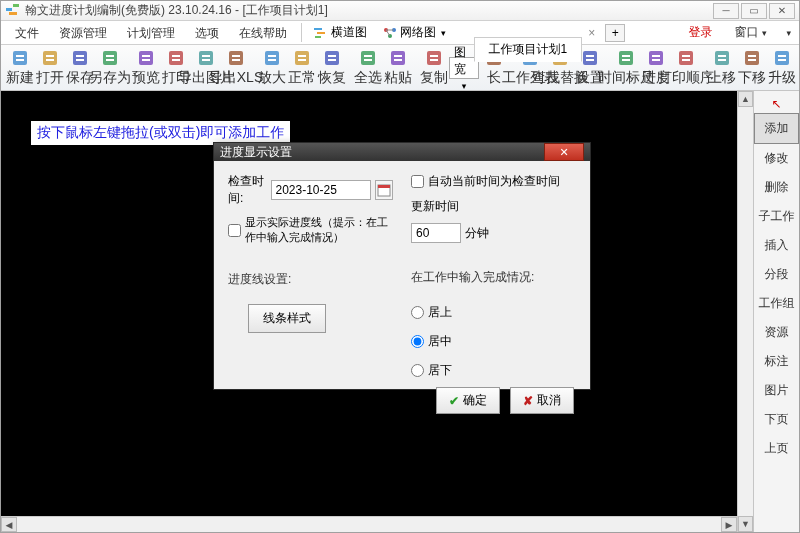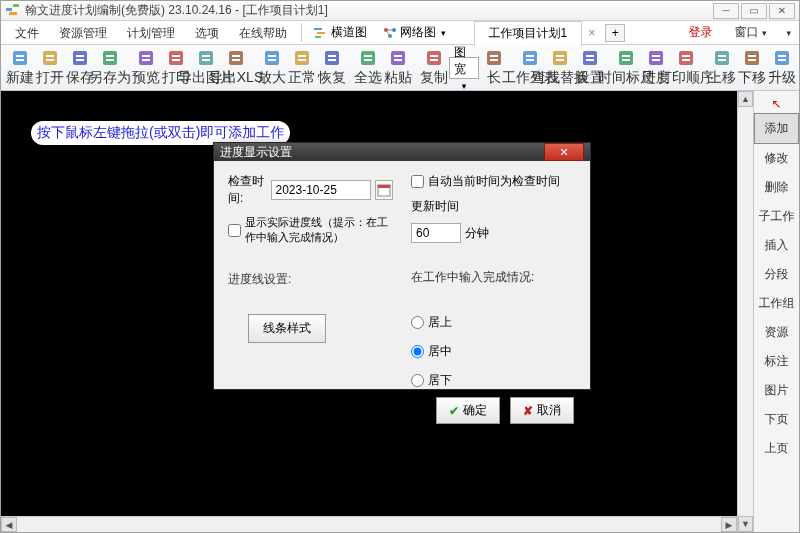--- a/index.html
+++ b/index.html
@@ -12,37 +12,37 @@
 .titlebar .title { flex: 1; color: #444; }
 .titlebar .winbtns { display: flex; gap: 2px; }
 .titlebar .winbtn { width: 26px; height: 16px; border: 1px solid #bbb; background: #f5f5f5; display: flex; align-items: center; justify-content: center; color: #555; font-size: 10px; cursor: default; }
 
 .menubar { height: 24px; background: #fff; display: flex; align-items: stretch; padding: 0 4px; border-bottom: 1px solid #d0d0d0; }
 .menubar .mitem { padding: 4px 10px; color: #333; cursor: default; }
 .menubar .sep { width: 1px; background: #ccc; margin: 2px 4px; }
 .menubar .tabitem { display: flex; align-items: center; padding: 2px 8px; gap: 3px; }
 .tabicon { width: 14px; height: 12px; display: inline-block; }
 .menubar .doc-tab { display: flex; align-items: center; margin-left: 20px; }
-.doc-tab-label { border: 1px solid #ccc; border-bottom: 1px solid #fff; padding: 3px 14px 3px 14px; background: #fff; position: relative; top: 1px; }
+.doc-tab-label { border: 1px solid #ccc; border-bottom: 1px solid #fff; padding: 3px 14px 3px 14px; background: #fff; position: relative; top: 17px; }
 .doc-tab-close { padding: 0 6px; color: #888; }
 .doc-tab-add { width: 20px; height: 18px; border: 1px solid #bbb; background: #f5f5f5; margin-left: 4px; display: flex; align-items: center; justify-content: center; }
 .menubar .right { margin-left: auto; display: flex; align-items: center; gap: 12px; }
 .login { color: #d00000; padding: 2px 6px; }
 .drop { color: #333; padding: 2px 4px; }
 
 .toolbar { height: 46px; background: linear-gradient(#fcfcfc,#eef1f4); border-bottom: 1px solid #c5c5c5; display: flex; align-items: stretch; padding: 2px 4px; overflow: hidden; }
 .tbtn { display: flex; flex-direction: column; align-items: center; justify-content: center; padding: 0 5px; min-width: 30px; cursor: default; }
 .tbtn .ticon { width: 20px; height: 20px; margin-bottom: 1px; }
 .tbtn .tlabel { font-size: 14px; color: #333; white-space: nowrap; }
 .tsep { width: 1px; background: #c8c8c8; margin: 4px 3px; }
 .tbtn.sel { display: flex; flex-direction: column; gap: 3px; align-items: center; border: 1px solid #aaa; background: #fff; height: 22px; align-self: center; padding: 0 4px; }
 
 .workarea { flex: 1; display: flex; position: relative; background: #000; }
 .canvas { flex: 1; background: #000; position: relative; }
-.hint-box { position: absolute; top: 30px; left: 30px; background: #fff; padding: 3px 6px; color: #2020e0; font-size: 14px; border-radius: 12px; }
+.hint-box { position: absolute; top: 30px; left: 30px; background: #fff; padding: 3px 6px; color: #2020e0; font-size: 14px; }
 
 .rpanel { width: 46px; background: #f4f4f4; border-left: 1px solid #c5c5c5; display: flex; flex-direction: column; align-items: stretch; padding-top: 6px; }
 .rpanel .rarrow { height: 16px; display: flex; justify-content: center; color: #c00; }
 .rpanel .rbtn { padding: 6px 2px; text-align: center; color: #333; cursor: default; }
 .rpanel .rbtn.active { background: #e0e0e0; border: 1px solid #888; }
 
 .statusbar { height: 18px; background: #f0f0f0; border-top: 1px solid #c5c5c5; display: flex; }
 .statusbar .scell { border-right: 1px solid #ccc; width: 90px; }
 .statusbar .sright { margin-left: auto; color: #0020c0; font-weight: bold; padding: 1px 6px; }
 
@@ -57,21 +57,21 @@
 .dialog { position: absolute; left: 213px; top: 142px; width: 378px; height: 248px; background: #f0f0f0; border: 1px solid #2a2a2a; box-shadow: 2px 2px 8px rgba(0,0,0,0.4); display: flex; flex-direction: column; }
 .dlg-title { height: 26px; background: linear-gradient(#555,#333); color: #fff; display: flex; align-items: center; padding: 0 6px; }
 .dlg-title .t { flex: 1; }
 .dlg-close { width: 40px; height: 18px; background: linear-gradient(#e06050,#c03020); border: 1px solid #802010; color: #fff; display: flex; align-items: center; justify-content: center; font-size: 11px; }
 .dlg-body { flex: 1; padding: 12px 14px 6px 14px; display: flex; gap: 18px; }
 .dlg-col { flex: 1; display: flex; flex-direction: column; gap: 8px; }
 .field-row { display: flex; align-items: center; gap: 4px; }
 .field-row input[type=text] { height: 20px; border: 1px solid #aaa; padding: 0 4px; background:#fff; }
 .date-btn { width: 24px; height: 20px; border: 1px solid #aaa; background: #f5f5f5; display:flex;align-items:center;justify-content:center; }
 .chk { width: 13px; height: 13px; }
-.grp-label { color: #333; margin-top: 18px; margin-bottom: 18px; }
+.grp-label { color: #333; margin-top: 18px; margin-bottom: 8px; }
 .btn { padding: 5px 14px; border: 1px solid #999; background: linear-gradient(#fdfdfd,#e6e6e6); cursor: default; }
 .radio-row { display:flex; align-items:center; gap:4px; margin:2px 0;}
 .dlg-foot { height: 40px; display: flex; justify-content: flex-end; align-items: center; gap: 10px; padding: 0 16px; }
 .dlg-foot .btn { display:flex; align-items:center; gap:4px; padding:4px 12px; }
 .ok-ico { color:#2a9d2a; font-weight:bold; }
 .cancel-ico { color:#c02020; font-weight:bold; }
 </style>
 </head>
 <body>
 

